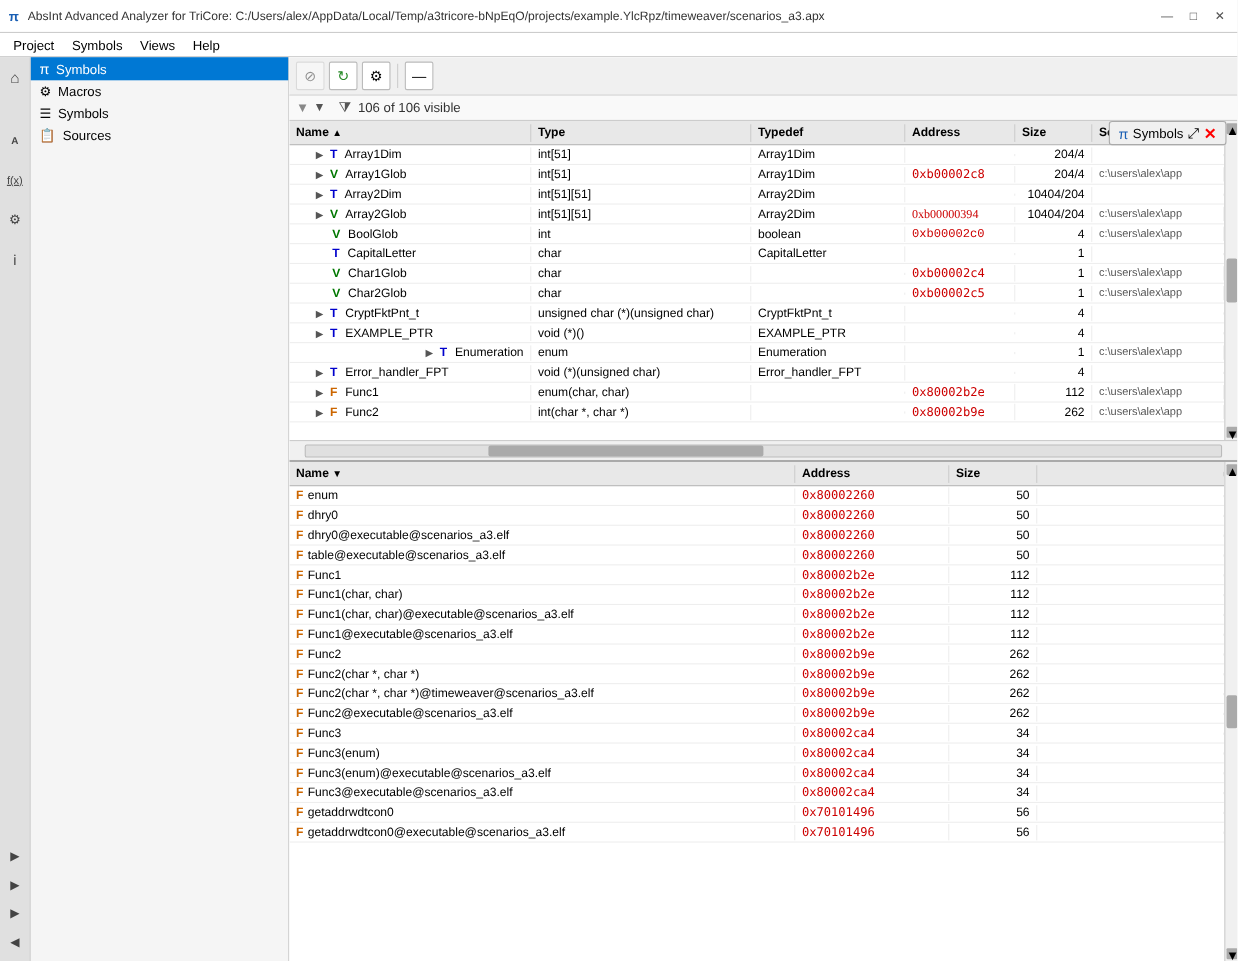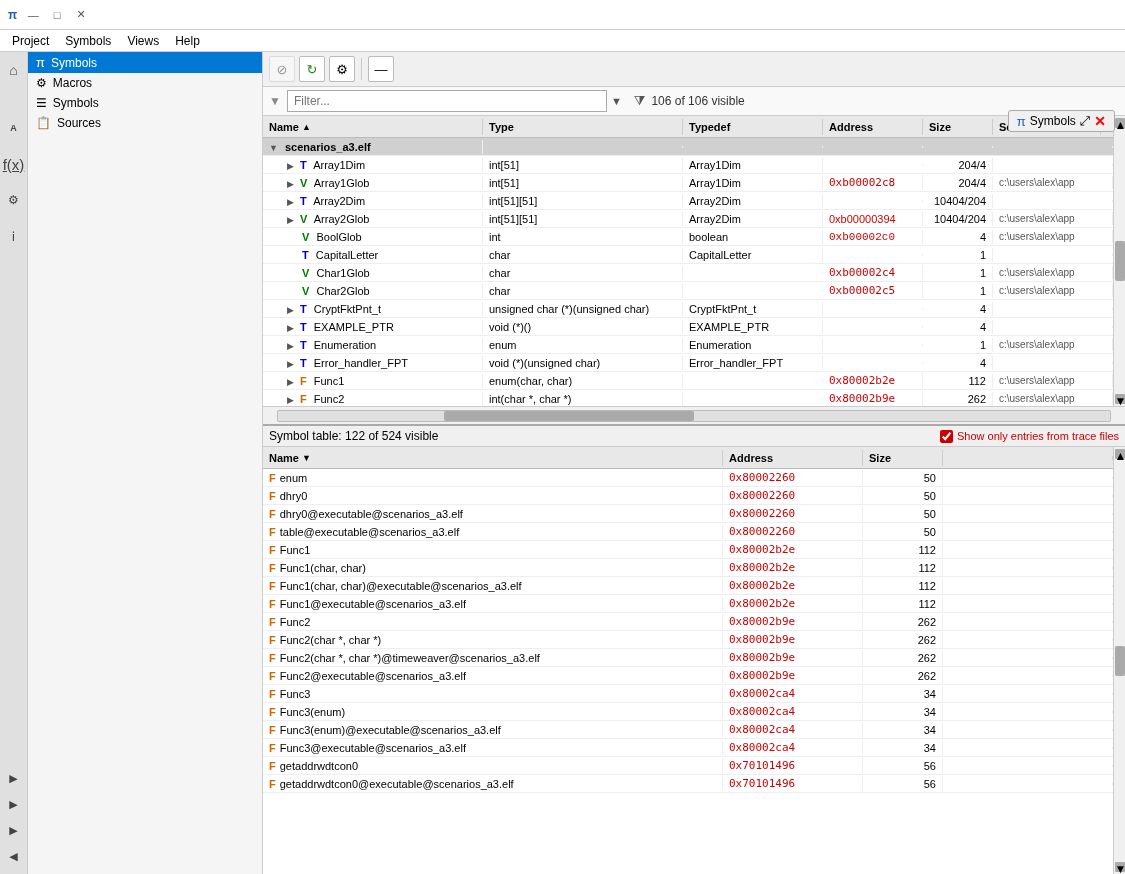--- a/index.html
+++ b/index.html
@@ -82,40 +82,41 @@
     .bcol-addr { flex: 0 0 140px; min-width: 140px; }
     .bcol-size { flex: 0 0 80px; min-width: 80px; text-align: right; }
     .bcol-rest { flex: 1; }
     .sort-arrow { font-size: 9px; }
   </style>
 </head>
 <body>
 
 <div id="titlebar">
   <span style="color:#1a5fb4; font-weight:bold;">π</span>
+  <span style="font-size:11px; color:#333; flex:1; overflow:hidden; text-overflow:ellipsis; white-space:nowrap;">AbsInt Advanced Analyzer for TriCore: C:/Users/alex/AppData/Local/Temp/a3tricore-bNpEqO/projects/example.YlcRpz/timeweaver/scenarios_a3.apx</span>
   <div class="win-btn">—</div>
   <div class="win-btn">□</div>
   <div class="win-btn close-btn">✕</div>
 </div>
 
 <div id="menubar">
   <div class="menu-item">Project</div>
   <div class="menu-item">Symbols</div>
   <div class="menu-item">Views</div>
   <div class="menu-item">Help</div>
 </div>
 
 <div id="main">
 
   <div id="activity-bar">
     <div class="activity-btn" title="Home" style="font-size:14px;">⌂</div>
     <div style="height:30px;"></div>
     <div class="activity-btn" title="Analyses" style="font-size:9px; font-weight:bold;">A</div>
     <div style="height:8px;"></div>
-    <div class="activity-btn" title="f(x)" style="font-size:15px;text-decoration:underline;">f(x)</div>
+    <div class="activity-btn" title="f(x)" style="font-size:10px;text-decoration:underline;">f(x)</div>
     <div style="height:8px;"></div>
     <div class="activity-btn" title="Setup" style="font-size:12px;">⚙</div>
     <div style="height:8px;"></div>
     <div class="activity-btn" title="Information" style="font-size:13px;">ℹ</div>
     <div style="flex:1;"></div>
     <div class="activity-btn" style="font-size:11px;">▶</div>
     <div class="activity-btn" style="font-size:11px;">▶</div>
     <div class="activity-btn" style="font-size:11px;">▶</div>
     <div class="activity-btn" style="font-size:11px;">◀</div>
   </div>
@@ -151,21 +152,20 @@
     <div id="toolbar">
       <div class="tool-btn disabled" title="Stop">⊘</div>
       <div class="tool-btn" title="Refresh" style="color:#228822;">↻</div>
       <div class="tool-btn" title="Configure">⚙</div>
       <div class="tool-separator"></div>
       <div class="tool-btn" title="Minus">—</div>
     </div>
 
     <div id="filter-row">
       <span style="color:#888; font-size:12px;">▼</span>
-      <input type="text" id="filter-input" style="height: 22px; border: 1px solid rgb(170, 170, 170); padding: 0px 6px; font-size: 12px; width: 320px;" placeholder="Filter...">
       <span style="cursor:pointer; color:#555; font-size:11px; margin-left:-2px;">▼</span>
       <span style="color:#555; font-size:13px; margin-left:6px;">⧩</span>
       <span class="visible-count">106 of 106 visible</span>
     </div>
 
     <div id="symbol-table-area" style="height:310px; flex: none; overflow:hidden; display:flex; flex-direction:column; border-bottom:2px solid #aaa;">
 
       <div style="display:flex; flex:1; overflow:hidden;">
         <div style="flex:1; overflow:hidden; display:flex; flex-direction:column;">
 
@@ -187,31 +187,20 @@
                 <span>Size</span>
               </div>
             <div class="th col-source">
                 <span>Source</span>
               </div>
             <div style="width:12px; background:#e8e8e8;"></div>
           </div>
 
           <div class="table-body">
 
-            <div class="table-row group-header">
-              <div class="td col-name" style="padding-left:6px;">
-                <span class="expand-btn">▼</span>
-                <span style="margin-left:4px;">scenarios_a3.elf</span>
-              </div>
-              <div class="td col-type"></div>
-              <div class="td col-typedef"></div>
-              <div class="td col-addr"></div>
-              <div class="td col-size"></div>
-              <div class="td col-source"></div>
-            </div>
 
             <div id="symbol-rows-container">
                 <div class="table-row">
       <div class="td col-name" style="padding-left:24px;">
         <span class="expand-btn" style="margin-right:3px;">▶</span>
         <span style="color:#0000cc; font-weight:bold; margin-right:4px;">T</span>
         <span>Array1Dim</span>
       </div>
       <div class="td col-type">int[51]</div>
       <div class="td col-typedef">Array1Dim</div>
@@ -244,21 +233,21 @@
       <div class="td col-source source-path"></div>
     </div>
                 <div class="table-row">
       <div class="td col-name" style="padding-left:24px;">
         <span class="expand-btn" style="margin-right:3px;">▶</span>
         <span style="color:#007700; font-weight:bold; margin-right:4px;">V</span>
         <span>Array2Glob</span>
       </div>
       <div class="td col-type">int[51][51]</div>
       <div class="td col-typedef">Array2Dim</div>
-      <div class="td col-addr" style="color:#cc0000; font-family:Liberation Sans, sans-serif;">0xb00000394</div>
+      <div class="td col-addr" style="color:#cc0000; font-family:Liberation Serif, serif;">0xb00000394</div>
       <div class="td col-size" style="text-align:right;">10404/204</div>
       <div class="td col-source source-path">c:\users\alex\app</div>
     </div>
                 <div class="table-row">
       <div class="td col-name" style="padding-left:24px;">
         <span style="display:inline-block; width:12px;"></span>
         <span style="color:#007700; font-weight:bold; margin-right:4px;">V</span>
         <span>BoolGlob</span>
       </div>
       <div class="td col-type">int</div>
@@ -321,21 +310,21 @@
         <span style="color:#0000cc; font-weight:bold; margin-right:4px;">T</span>
         <span>EXAMPLE_PTR</span>
       </div>
       <div class="td col-type">void (*)()</div>
       <div class="td col-typedef">EXAMPLE_PTR</div>
       <div class="td col-addr" style="color:; font-family:monospace;"></div>
       <div class="td col-size" style="text-align:right;">4</div>
       <div class="td col-source source-path"></div>
     </div>
                 <div class="table-row">
-      <div class="td col-name" style="padding-left:24px;">
+      <div class="td col-name" style="padding-left:24px;text-align:right;">
         <span class="expand-btn" style="margin-right:3px;">▶</span>
         <span style="color:#0000cc; font-weight:bold; margin-right:4px;">T</span>
         <span>Enumeration</span>
       </div>
       <div class="td col-type">enum</div>
       <div class="td col-typedef">Enumeration</div>
       <div class="td col-addr" style="color:; font-family:monospace;"></div>
       <div class="td col-size" style="text-align:right;">1</div>
       <div class="td col-source source-path">c:\users\alex\app</div>
     </div>
@@ -388,27 +377,20 @@
       </div>
 
       <div id="scrollbar-row">
         <div style="height:12px; background:#e0e0e0; margin:3px 14px; border:1px solid #bbb; border-radius:2px; position:relative;">
           <div style="position:absolute; left:20%; width:30%; height:100%; background:#aaa; border-radius:2px; cursor:pointer;"></div>
         </div>
       </div>
     </div>
 
     <div id="bottom-section" style="flex:1; display:flex; flex-direction:column; overflow:hidden;">
-      <div id="bottom-header">
-        <span>Symbol table: 122 of 524 visible</span>
-        <div id="show-only-label">
-          <input type="checkbox" class="checkbox-cb" checked="" style="accent-color: rgb(204, 0, 0);">
-          <span style="color:#cc0000;">Show only entries from trace files</span>
-        </div>
-      </div>
       <div id="bottom-table" style="flex:1; display:flex; flex-direction:column; overflow:hidden;">
         <div style="display:flex; flex:1; overflow:hidden;">
           <div style="flex:1; display:flex; flex-direction:column; overflow:hidden;">
             <div class="bottom-table-header">
               <div class="th bcol-name">
                 <span>Name</span>
                 <span class="sort-arrow">▼</span>
               </div>
               <div class="th bcol-addr">
                   <span>Address</span>

